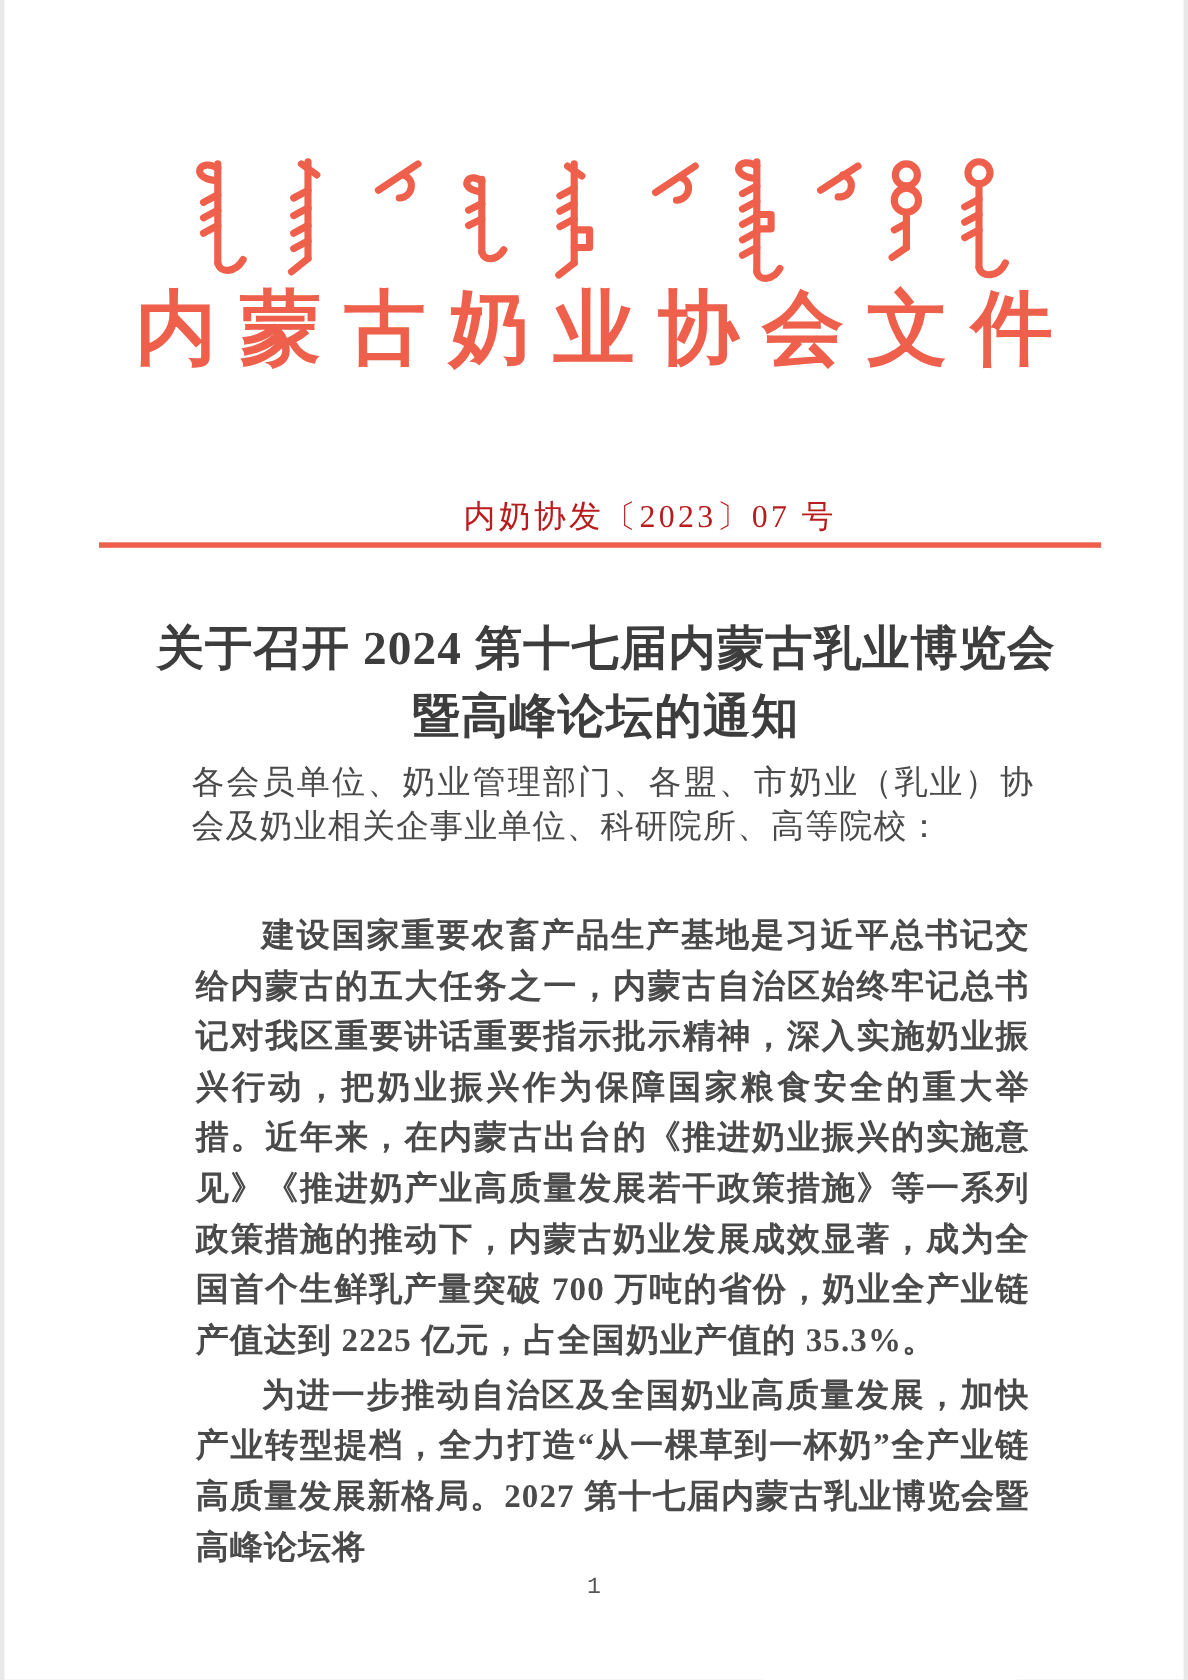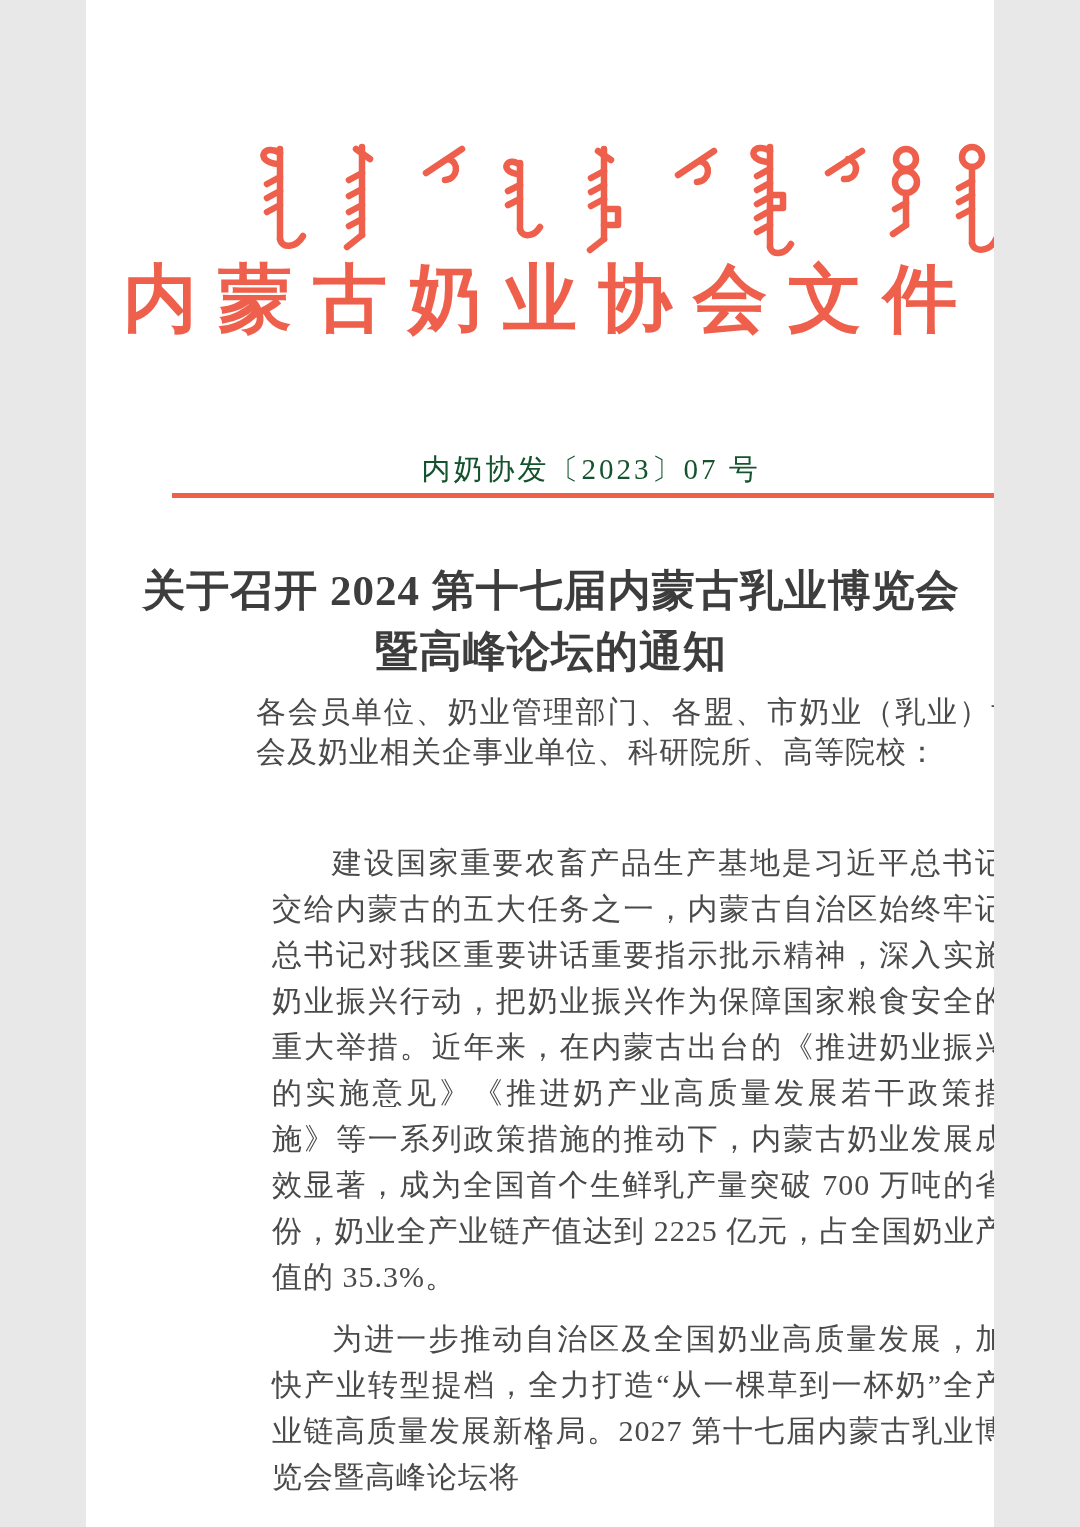--- a/index.html
+++ b/index.html
@@ -1,20 +1,20 @@
 <!DOCTYPE html>
 <html lang="zh" style="--accent: #ef604c;"><head>
 <meta charset="utf-8">
 <style>
   :root { --accent: #ef604c; --ink: #3d3d3d; --body-ink: #4a4a4a; }
   * { box-sizing: border-box; }
   html, body { margin: 0; padding: 0; background: #e8e8e8; }
   .page {
     position: relative;
-    width: 908px; height: 1527px;
+    width: 1072px; height: 1527px;
     margin: 0 auto;
     background: #ffffff;
     font-family: "Liberation Serif", "DejaVu Serif", serif;
     overflow: hidden;
   }
   
   .mongolian-svg { position: absolute; left: 164px; top: 142px; width: 754px; height: 120px; }
   .mongolian-svg path, .mongolian-svg circle {
     stroke: var(--accent); fill: none;
     stroke-width: 6.5; stroke-linecap: round; stroke-linejoin: round;
@@ -22,21 +22,21 @@
   
   .org-title-wrap { position: absolute; top: 250px; left: 0; width: 100%; text-align: center; }
   .org-title {
     font-size: 74px; font-weight: 700; color: var(--accent);
     letter-spacing: 21px; padding-left: 21px; white-space: nowrap;
   }
   
   .doc-number {
     position: absolute; top: 450px; left: 0; width: 100%;
     text-align: center; padding-left: 102px;
-    font-size: 29px; letter-spacing: 3px; color: #14532d; white-space: nowrap;
+    font-size: 29px; letter-spacing: 3px; color: #b91c1c; white-space: nowrap;
   }
   
   .red-line {
     position: absolute; top: 493px; left: 86px;
     width: 911px; height: 5px; background: var(--accent);
   }
   
   .notice-title {
     position: absolute; top: 549px; left: 0; width: 100%;
     margin: 11px; text-align: center;
@@ -47,21 +47,21 @@
   .salutation {
     position: absolute; top: 692px; left: 170px; width: 766px;
     margin: 0; font-size: 30px; line-height: 40px; letter-spacing: 1px;
     color: var(--body-ink); text-align: justify;
   }
   .body-text {
     position: absolute; top: 824px; left: 170px; width: 766px;
     font-size: 30px; line-height: 46px; letter-spacing: 1px;
     color: var(--body-ink); text-align: justify;
   }
-  .body-text p { margin: 16px; text-indent: 2em; }
+  .body-text p { margin: 4px; text-indent: 2em; font-weight: bold; }
   
   .page-number {
     position: absolute; top: 1432px; left: 0; width: 100%;
     text-align: center; font-size: 21px; color: #555555;
     font-family: "Liberation Mono", "DejaVu Sans Mono", monospace;
   }
 </style>
 </head>
 <body>
 

